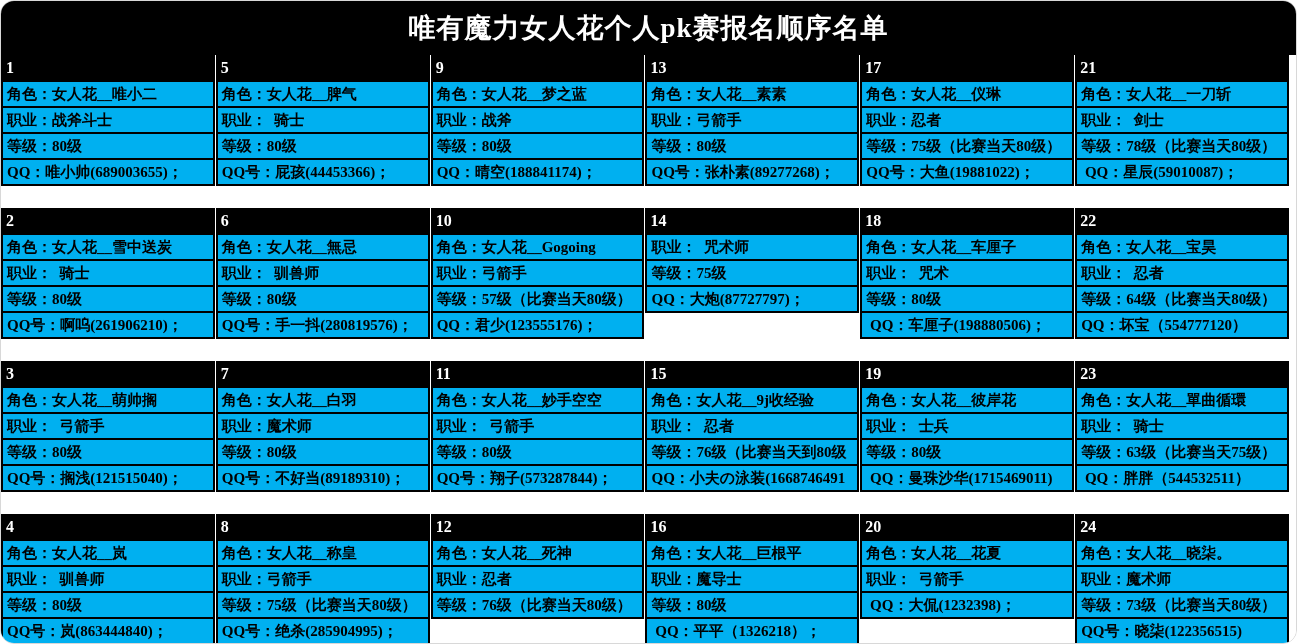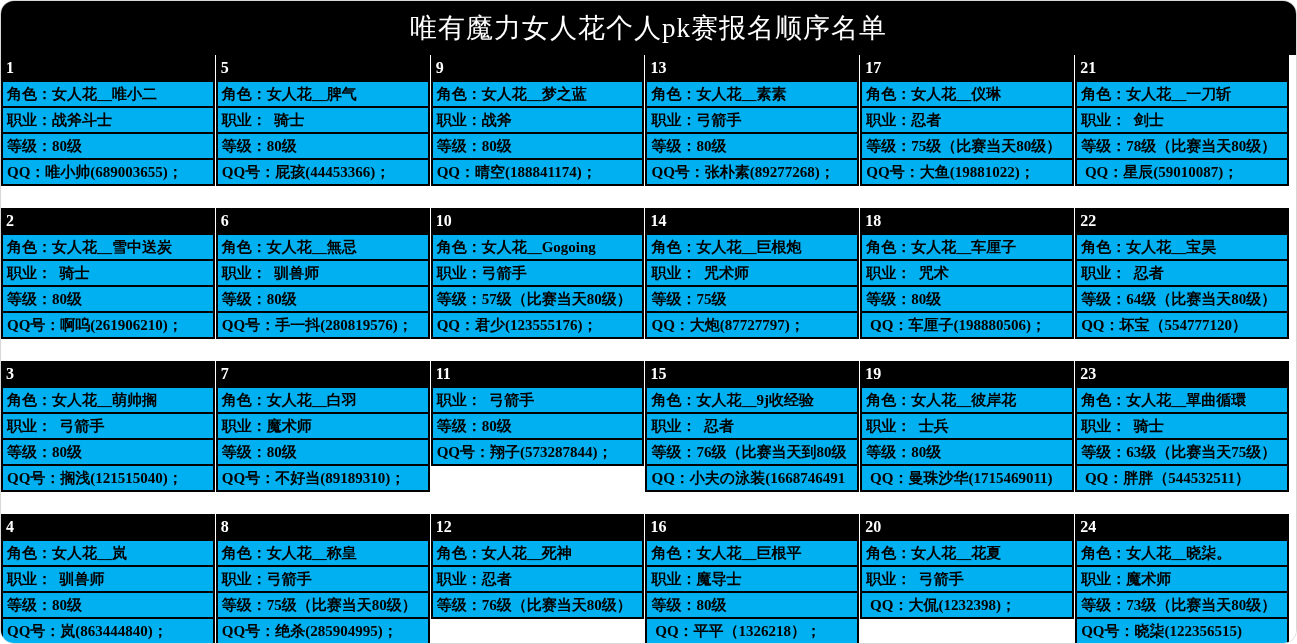--- a/index.html
+++ b/index.html
@@ -14,21 +14,21 @@
     background:#ffffff;
     border-radius:14px;
     overflow:hidden;
     border:1px solid #d8d8d8;
   }
   .title-bar {
     height:54px;
     background:#000000;
     color:#ffffff;
     font-size:27px;
-    font-weight:normal;
+    font-weight:bold;
     display:flex;
     align-items:center;
     justify-content:center;
     letter-spacing:1px;
   }
   .content {
     height:590px;
     background:#ffffff;
     padding-right:7px;
     display:flex;
@@ -133,21 +133,20 @@
       </div>
       <div class="entry">
         <div class="num">10</div>
         <div class="cell">角色：女人花__Gogoing</div>
         <div class="cell">职业：弓箭手</div>
         <div class="cell">等级：57级（比赛当天80级）</div>
         <div class="cell">QQ：君少(123555176)；</div>
       </div>
       <div class="entry">
         <div class="num">14</div>
-        <div class="cell">角色：女人花__巨根炮</div>
         <div class="cell">职业：  咒术师</div>
         <div class="cell">等级：75级</div>
         <div class="cell">QQ：大炮(87727797)；</div>
       </div>
       <div class="entry">
         <div class="num">18</div>
         <div class="cell">角色：女人花__车厘子</div>
         <div class="cell">职业：  咒术</div>
         <div class="cell">等级：80级</div>
         <div class="cell"> QQ：车厘子(198880506)；</div>
@@ -171,20 +170,21 @@
       </div>
       <div class="entry">
         <div class="num">7</div>
         <div class="cell">角色：女人花__白羽</div>
         <div class="cell">职业：魔术师</div>
         <div class="cell">等级：80级</div>
         <div class="cell">QQ号：不好当(89189310)；</div>
       </div>
       <div class="entry">
         <div class="num">11</div>
+        <div class="cell">角色：女人花__妙手空空</div>
         <div class="cell">职业：  弓箭手</div>
         <div class="cell">等级：80级</div>
         <div class="cell">QQ号：翔子(573287844)；</div>
       </div>
       <div class="entry">
         <div class="num">15</div>
         <div class="cell">角色：女人花__9j收经验</div>
         <div class="cell">职业：  忍者</div>
         <div class="cell">等级：76级（比赛当天到80级</div>
         <div class="cell">QQ：小夫の泳装(1668746491</div>

